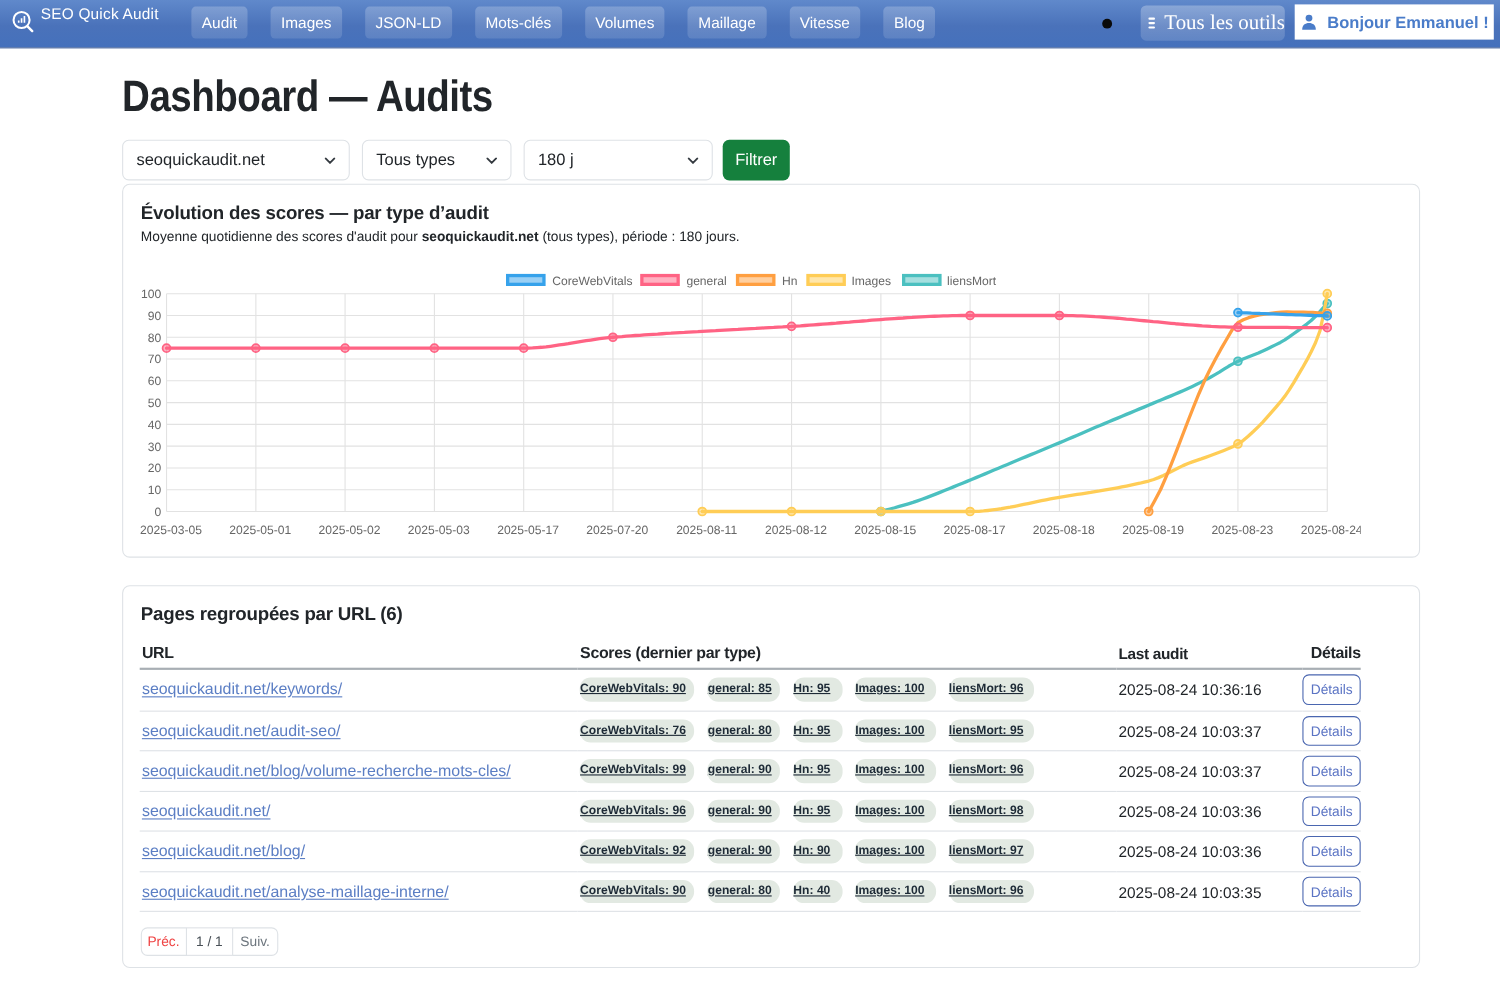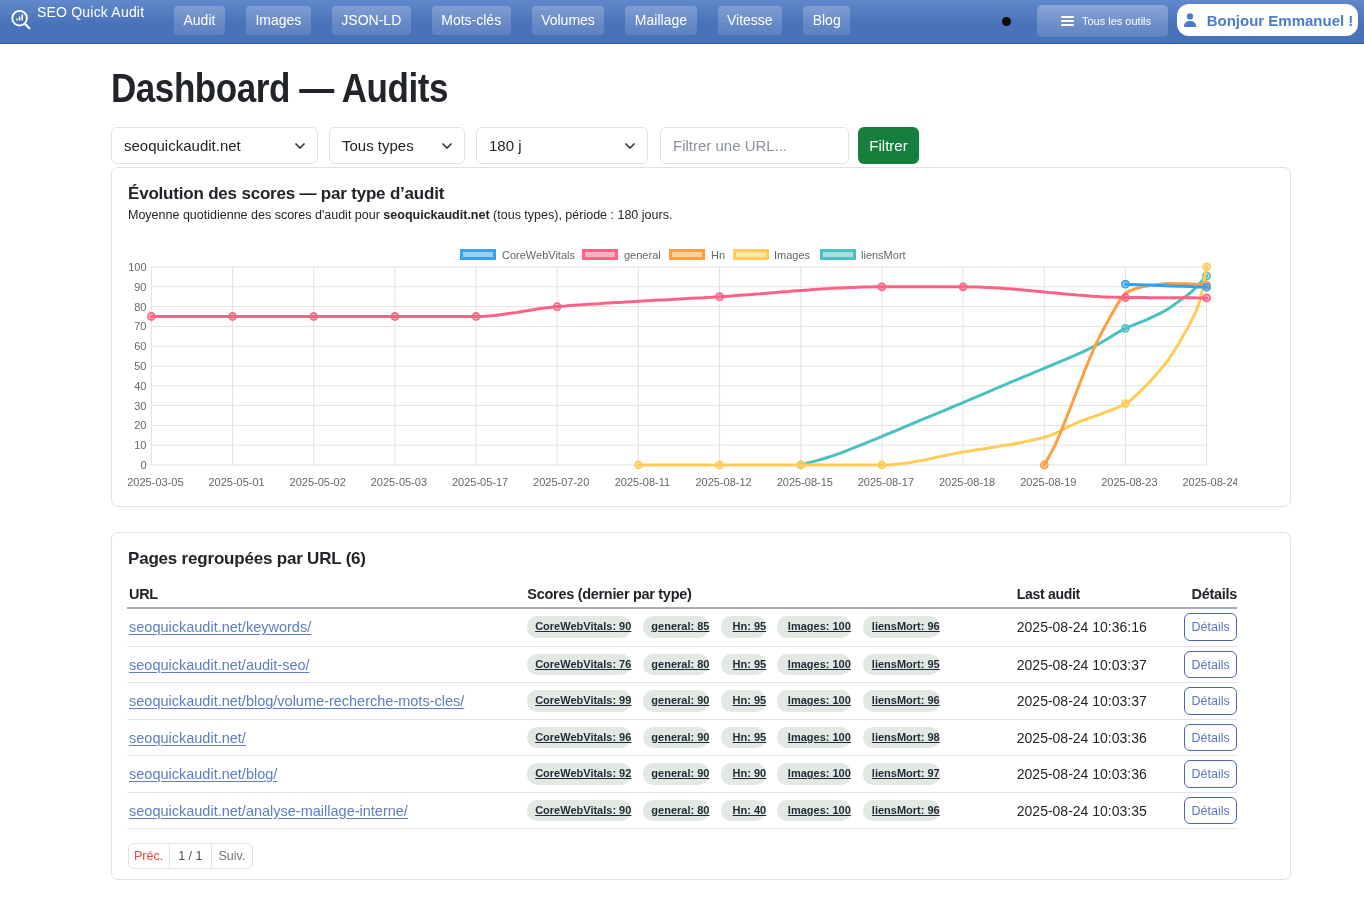--- a/index.html
+++ b/index.html
@@ -13,24 +13,24 @@
   border-bottom:1.6px solid #3a5a96; }
 .brand { position:absolute; left:11px; top:4px; display:flex; align-items:flex-start; color:#fff; }
 .brand span { margin-left:6px; font-size:14px; font-weight:400; letter-spacing:.2px; }
 .navlinks { position:absolute; left:157px; top:6px; display:flex; gap:4px; }
 .navlinks a { display:block; height:29px; line-height:29px; padding:0 9.5px; color:#fff;
   font-size:14px; text-decoration:none; border-radius:4px; white-space:nowrap;
   background:linear-gradient(180deg,rgba(255,255,255,.22),rgba(255,255,255,.12));margin-left:17px; }
 .dot { position:absolute; left:1002px; top:17px; width:9px; height:9px; border-radius:50%; background:#0a0a0a; }
 .btn-tools { position:absolute; left:1037px; top:5px; width:131px; height:32px; border-radius:5px; padding-left:7px;
   background:linear-gradient(180deg,rgba(255,255,255,.28),rgba(255,255,255,.14));
-  color:#fff; font-size:11px; display:flex; white-space:nowrap; align-items:center; justify-content:center; gap:8px; }
+  color:#fff; font-size:19px; display:flex; white-space:nowrap; align-items:center; justify-content:center; gap:8px;font-family:Liberation Serif, serif; }
 .burger { display:inline-block; width:13px; }
 .burger i { display:block; height:2.1px; background:#fff; border-radius:1px; margin:2.25px 0; }
-.btn-user { position:absolute; left:1177px; top:4px; width:181px; height:32px; border-radius:12px;
+.btn-user { position:absolute; left:1177px; top:4px; width:181px; height:32px; border-radius:0;
   background:#fff; color:#4a7cc9; font-size:15px; font-weight:700; white-space:nowrap;
   display:flex; align-items:center; justify-content:center; gap:9px; }
 
 
 .container { position:absolute; left:111px; top:44px; width:1180px; }
 h1 { font-size:40px; font-weight:700; letter-spacing:-0.5px; color:#212529; margin-top:19.5px; line-height:44px; transform:scaleX(.875); transform-origin:0 0; width:1306px; position:relative; top:2.5px; }
 
 .filters { display:flex; margin-top:19.5px; }
 .ctl { height:37px; border:1px solid #dee2e6; border-radius:6px; background:#fff;
   font-size:15px; color:#212529; padding:0 12px; display:flex; align-items:center; }
@@ -54,21 +54,21 @@
 td { border-bottom:1px solid #dee2e6; height:36.5px; padding:0 0 0 2px; vertical-align:middle; }
 tr.first td { height:38.8px; }
 .c-url { width:398px; }
 .c-scores { width:489px; padding-left:2px; }
 .c-date { width:169px; font-size:14px; }
 .c-det { width:53px; text-align:right; padding:0; }
 th.c-det { text-align:right; padding-right:0; }
 a.url { color:#5b7ec4; font-size:14.5px; text-decoration:underline; text-underline-offset:2px; }
 .bwrap { position:relative; height:21.7px; }
 .bg { position:absolute; top:0; height:21.7px; line-height:21.5px; background:#e2e9e2; border-radius:10px;
-  font-size:11px; font-weight:700; color:#1d2a36; text-decoration:underline; text-align:right; white-space:nowrap; }
+  font-size:11px; font-weight:700; color:#1d2a36; text-decoration:underline; text-align:left; white-space:nowrap; }
 .b1{left:0;width:104px} .b2{left:116.1px;width:66px} .b3{left:193.9px;width:45px} .b4{left:250.1px;width:73.4px} .b5{left:335.2px;width:77.2px}
 button.det { display:block; margin-left:auto; width:53.5px; height:27.5px; background:#fff; border:1.6px solid #4a66b0; border-radius:6px;
   color:#5b74c4; font-size:12.5px; font-family:inherit; padding:0; }
 .pager { position:absolute; left:15.5px; top:310px; display:flex; font-size:12.5px; }
 .pager div { border:1px solid #dee2e6; height:25.5px; line-height:24.5px; }
 .pager .p1 { border-radius:6px 0 0 6px; color:#ef4444; padding:0 5.5px;text-align:center; }
 .pager .p2 { border-left:none; border-right:none; color:#495057; padding:0 8.5px; }
 .pager .p3 { border-radius:0 6px 6px 0; color:#6c757d; padding:0 6.5px; }
 </style>
 </head>
@@ -120,21 +120,20 @@
     <div class="ctl sel" id="s2">Tous types
       <svg class="car" viewBox="0 0 10 6">
           <path d="M1 1 L5 5 L9 1" fill="none" stroke="#343a40" stroke-width="1.7" stroke-linecap="round"></path>
         </svg>
     </div>
     <div class="ctl sel" id="s3">180 j
       <svg class="car" viewBox="0 0 10 6">
           <path d="M1 1 L5 5 L9 1" fill="none" stroke="#343a40" stroke-width="1.7" stroke-linecap="round"></path>
         </svg>
     </div>
-    <div class="ctl inp">Filtrer une URL...</div>
     <button class="btn-filter">Filtrer</button>
   </div>
 
   <div class="card" id="card1">
     <div class="card-t">Évolution des scores — par type d’audit</div>
     <div class="card-sub">Moyenne quotidienne des scores d'audit pour <b>seoquickaudit.net</b> (tous types), période : 180 jours.</div>
     <div id="chart"><svg width="1110" height="255" viewBox="0 0 1110 255" font-family="&quot;Liberation Sans&quot;,sans-serif">
           <g stroke="#e2e2e2" stroke-width="1">
             <line x1="24.4" y1="225.0" x2="1079.6" y2="225.0"></line>
             <line x1="24.4" y1="205.2" x2="1079.6" y2="205.2"></line>

